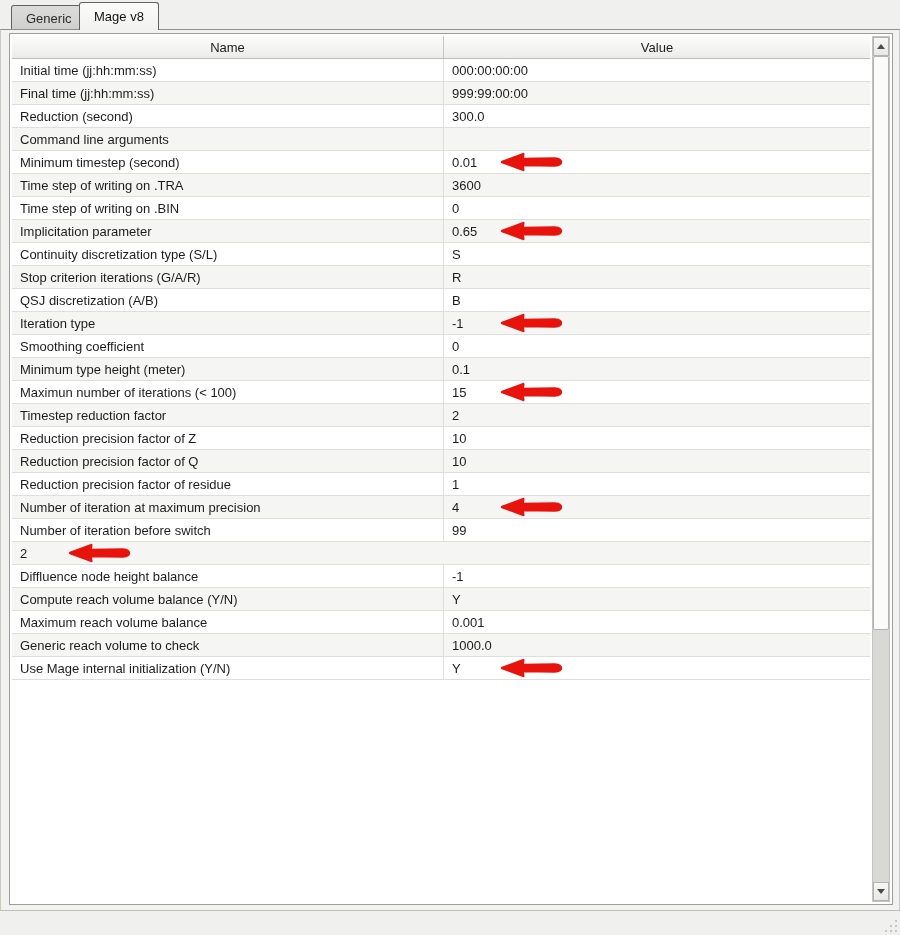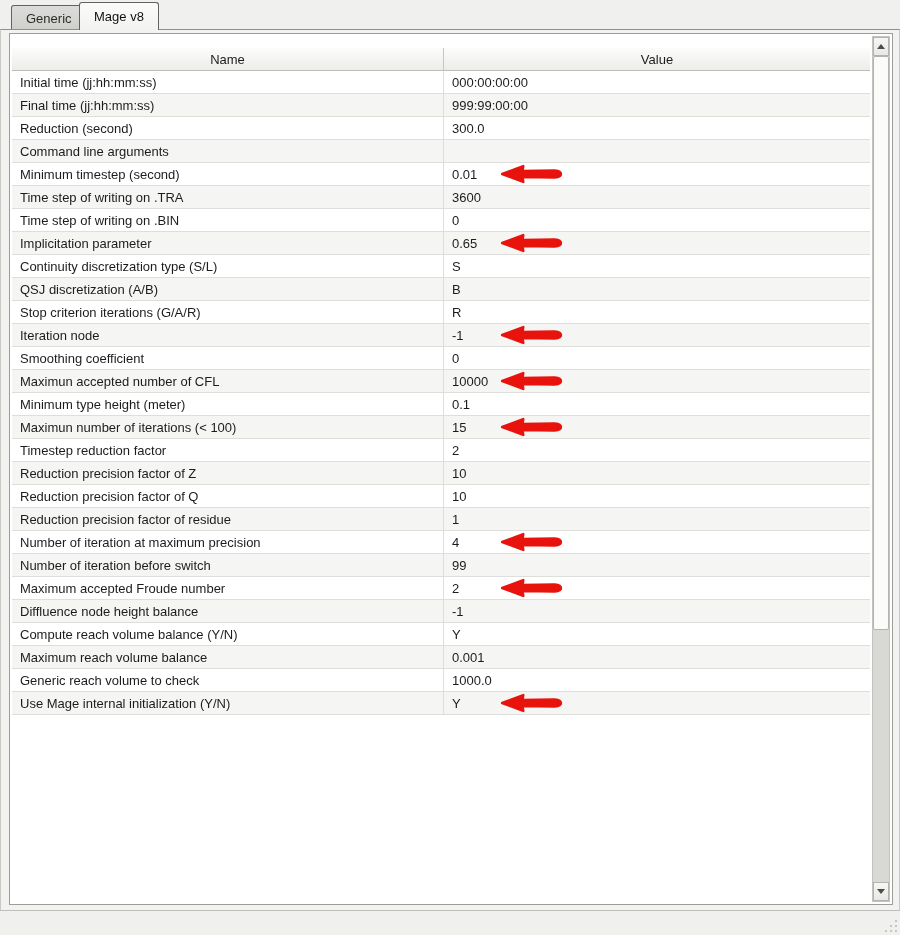--- a/index.html
+++ b/index.html
@@ -51,21 +51,21 @@
 
   
   .frame {
     position: absolute; left: 8px; top: 3px;
     width: 884px; height: 872px;
     border: 1px solid #9d9d9a;
     background: #ffffff;
     padding: 2px;
     display: flex;
   }
-  .grid-area { flex: 1; display: flex; flex-direction: column; overflow: hidden; margin-top: 12px; }
+  .grid-area { flex: 1; display: flex; flex-direction: column; overflow: hidden; }
   .header-row { display: flex; height: 23px; flex: none; }
   .header-cell {
     display: flex; align-items: center; justify-content: center;
     background: linear-gradient(#fcfcfb, #ececea);
     border-bottom: 1px solid #bdbdba;
     font-size: 13px; color: #1c1c1c;
     cursor: default;
   }
   .header-cell.name { width: 432px; border-right: 1px solid #c6c6c3; }
   .header-cell.value { flex: 1; }
@@ -221,63 +221,52 @@
   </div>
 
   <div class="row">
     <div class="cell name">Continuity discretization type (S/L)</div>
     <div class="cell value">
       <span>S</span>
     </div>
   </div>
 
   <div class="row">
+    <div class="cell name">Stop criterion iterations (G/A/R)</div>
+    <div class="cell value">
+      <span>R</span>
+    </div>
+  </div>
+
+  <div class="row">
     <div class="cell name">QSJ discretization (A/B)</div>
     <div class="cell value">
       <span>B</span>
     </div>
   </div>
 
   <div class="row">
-    <div class="cell name">Stop criterion iterations (G/A/R)</div>
-    <div class="cell value">
-      <span>R</span>
-    </div>
-  </div>
-
-  <div class="row">
-    <div class="cell name">Iteration node</div>
+    <div class="cell name">Iteration type</div>
     <div class="cell value">
       <span>-1</span>
     <span class="arrow-wrap">
                 <svg viewBox="0 0 74 24">
                   <path d="M3 12 L27 3 L26 8.5 L63 8 Q70 8.5 70 12 Q70 15.5 63 16 L26 15.5 L27 21 Z" fill="#e8130c" stroke="#e8130c" stroke-width="3" stroke-linejoin="round"></path>
                 </svg>
               </span>
             </div>
   </div>
 
   <div class="row">
     <div class="cell name">Smoothing coefficient</div>
     <div class="cell value">
       <span>0</span>
     </div>
   </div>
 
-  <div class="row">
-    <div class="cell name">Maximun accepted number of CFL</div>
-    <div class="cell value">
-      <span>10000</span>
-    <span class="arrow-wrap">
-                <svg viewBox="0 0 74 24">
-                  <path d="M3 12 L27 3 L26 8.5 L63 8 Q70 8.5 70 12 Q70 15.5 63 16 L26 15.5 L27 21 Z" fill="#e8130c" stroke="#e8130c" stroke-width="3" stroke-linejoin="round"></path>
-                </svg>
-              </span>
-            </div>
-  </div>
 
   <div class="row">
     <div class="cell name">Minimum type height (meter)</div>
     <div class="cell value">
       <span>0.1</span>
     </div>
   </div>
 
   <div class="row">
     <div class="cell name">Maximun number of iterations (&lt; 100)</div>
@@ -332,21 +321,20 @@
   </div>
 
   <div class="row">
     <div class="cell name">Number of iteration before switch</div>
     <div class="cell value">
       <span>99</span>
     </div>
   </div>
 
   <div class="row">
-    <div class="cell name">Maximum accepted Froude number</div>
     <div class="cell value">
       <span>2</span>
     <span class="arrow-wrap">
                 <svg viewBox="0 0 74 24">
                   <path d="M3 12 L27 3 L26 8.5 L63 8 Q70 8.5 70 12 Q70 15.5 63 16 L26 15.5 L27 21 Z" fill="#e8130c" stroke="#e8130c" stroke-width="3" stroke-linejoin="round"></path>
                 </svg>
               </span>
             </div>
   </div>
 

